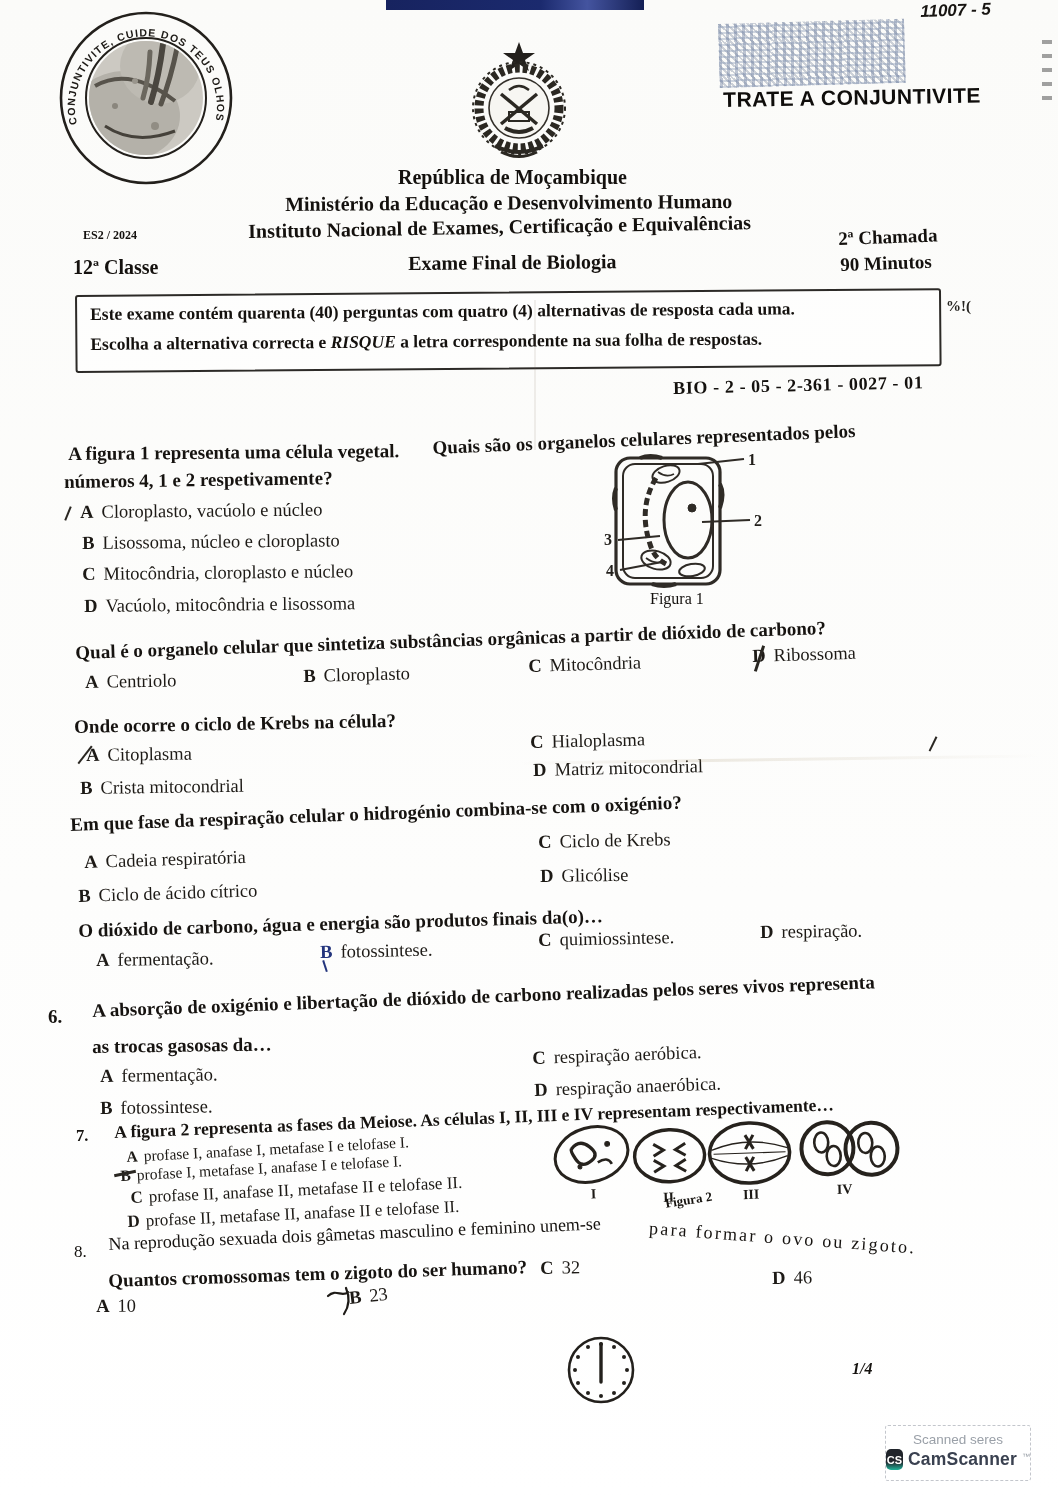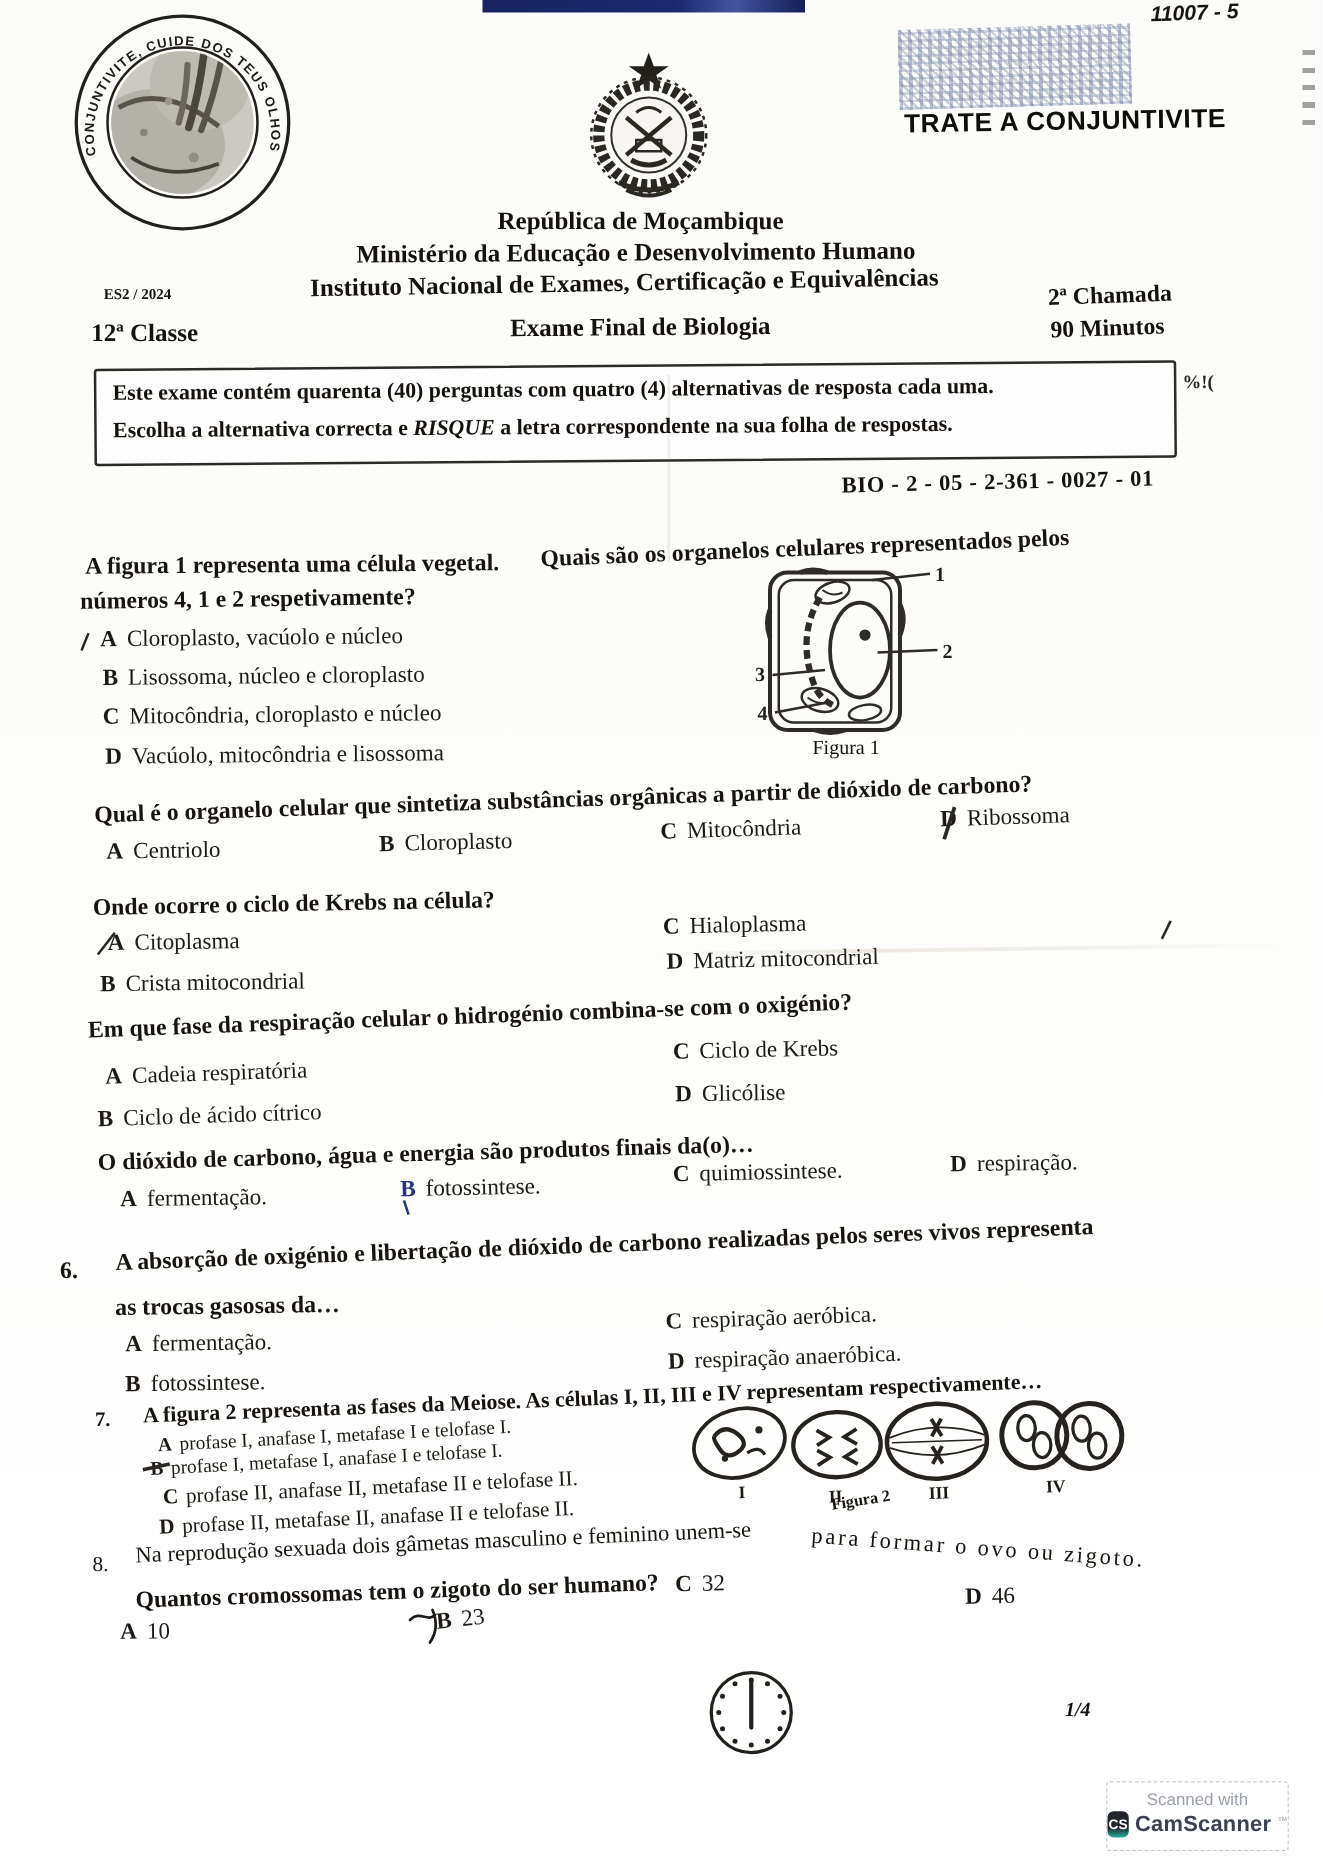--- a/index.html
+++ b/index.html
@@ -326,21 +326,21 @@
       </g>
       <line x1="37" y1="12" x2="37" y2="50" stroke="#23201c" stroke-width="3.4" stroke-linecap="round"></line>
     </svg>
   </div>
   <div class="t serif" style="left:852px;top:1360px;font-size:16px;font-weight:700;font-style:italic;color:#14110e;">1/4</div>
 
   <div class="crease" style="left:520px;top:758px;width:520px;height:3px;background:linear-gradient(90deg,transparent,rgba(160,140,100,.18),rgba(160,140,100,.1),transparent);transform:rotate(-.8deg);"></div>
   <div class="crease" style="left:534px;top:300px;width:2px;height:150px;background:rgba(120,100,80,.10);"></div>
 
   <div class="t sans" style="left:885px;top:1425px;width:144px;height:54px;border:1.6px dashed #c3c6cc;border-radius:3px;background:#ffffff;text-align:center;">
-    <div style="margin-top:6px;font-size:13.5px;color:#9aa0a8;">Scanned with</div>
+    <div style="margin-top:6px;font-size:13.5px;color:#9aa0a8;">Scanned seres</div>
     <div style="margin-top:2px;display:flex;align-items:center;justify-content:center;gap:5px;">
       <span style="display:inline-flex;align-items:center;justify-content:center;width:21px;height:21px;border-radius:5px;
                    background:linear-gradient(180deg,#20242b 62%,#1fb39a 100%);color:#fff;font-size:11px;font-weight:700;">
           <span>CS</span>
         </span>
       <span style="font-size:17.5px;font-weight:700;color:#3a4150;letter-spacing:.2px;">CamScanner</span>
       <span style="font-size:8px;color:#9aa0a8;align-self:flex-start;margin-top:3px;">™</span>
     </div>
   </div>
 

